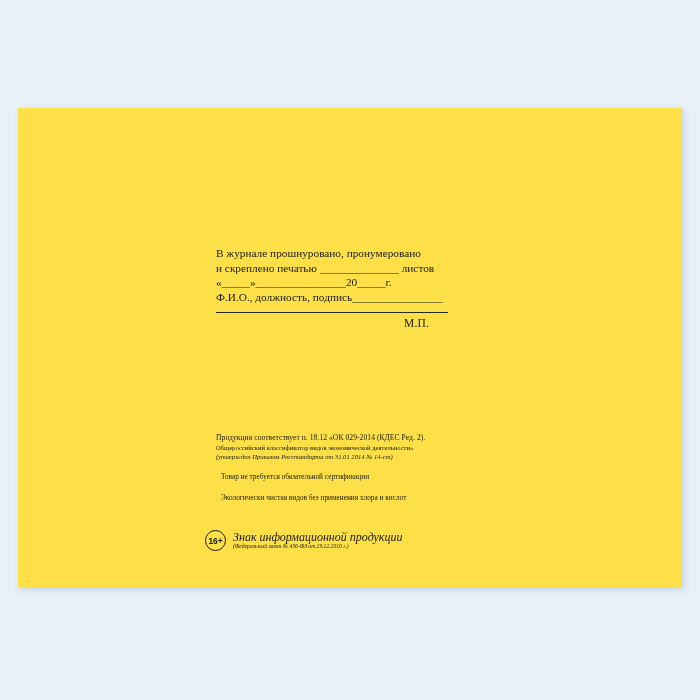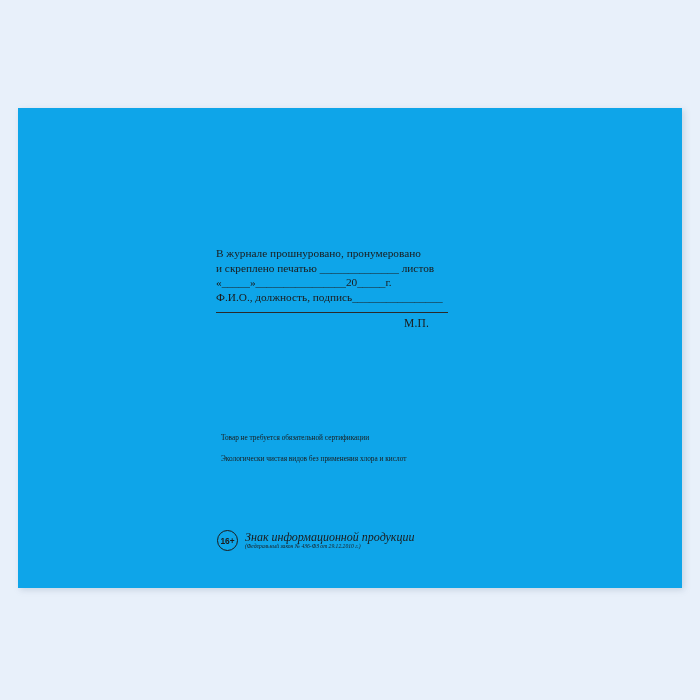--- a/index.html
+++ b/index.html
@@ -19,21 +19,21 @@
     top: 0;
     width: 700px;
     height: 700px;
   }
   .sheet {
     position: absolute;
     left: 18px;
     top: 108px;
     width: 664px;
     height: 480px;
-    background: #0ea5e9;
+    background: #fde047;
     box-shadow: 2px 2px 6px rgba(120,140,165,0.28);
   }
   .sheet-inner {
     position: relative;
     width: 100%;
     height: 100%;
   }
 
   
   .seal-block {
@@ -94,21 +94,21 @@
     margin-bottom: 12px;
     padding-left: 5px;
   }
   .note-simple.first {
     padding-left: 1px;
   }
 
   
   .agemark-row {
     position: absolute;
-    left: 199px;
+    left: 187px;
     top: 422px;
     display: flex;
     align-items: center;
   }
   .agemark-badge {
     width: 19px;
     height: 19px;
     border: 1.1px solid #1b1b1b;
     border-radius: 50%;
     display: flex;
@@ -147,20 +147,25 @@
         <div class="seal-line">В журнале прошнуровано, пронумеровано</div>
         <div class="seal-line">и скреплено печатью ______________ листов</div>
         <div class="seal-line">«_____»________________20_____г.</div>
         <div class="seal-line">Ф.И.О., должность, подпись________________</div>
         <div class="seal-line rule"></div>
       </div>
 
       <div class="mp">М.П.</div>
 
       <div class="notes">
+        <div class="note-group">
+          <div class="note-l1">Продукция соответствует п. 18.12 «ОК 029-2014 (КДЕС Ред. 2).</div>
+          <div class="note-l2">Общероссийский классификатор видов экономической деятельности»</div>
+          <div class="note-l3">(утвержден Приказом Росстандарта от 31.01 2014 № 14-ст)</div>
+        </div>
         <div class="note-simple">Товар не требуется обязательной сертификации</div>
         <div class="note-simple">Экологически чистая видов без применения хлора и кислот</div>
       </div>
 
       <div class="agemark-row">
         <div class="agemark-badge">16+</div>
         <div class="agemark-text">
           <div class="agemark-title">Знак информационной продукции</div>
           <div class="agemark-sub">(Федеральный закон № 436-ФЗ от 29.12.2010 г.)</div>
         </div>

